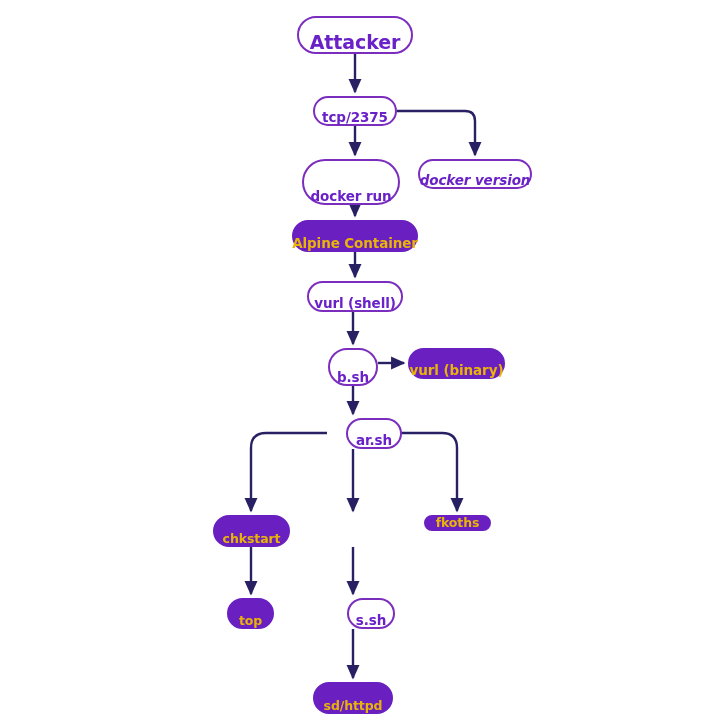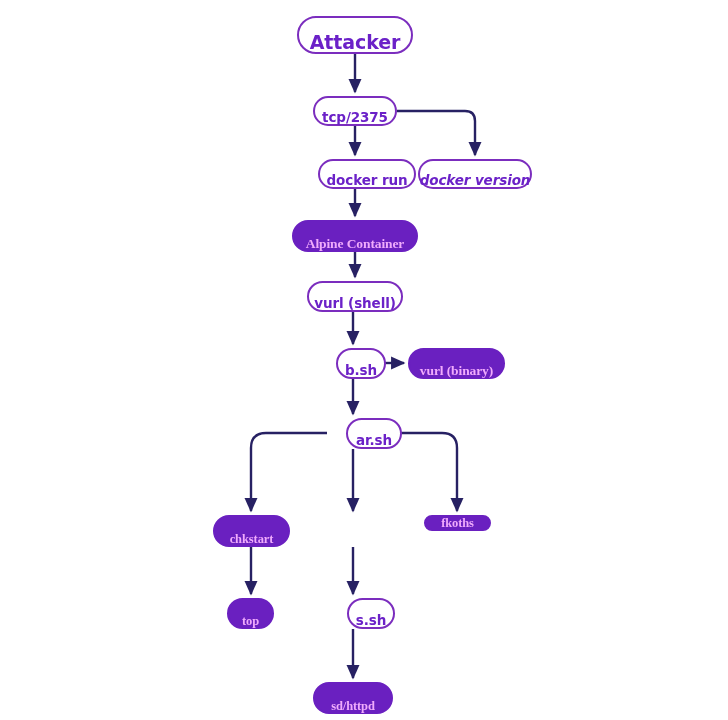--- a/index.html
+++ b/index.html
@@ -38,22 +38,21 @@
     letter-spacing: -0.1px;
   }
   .node.outlined {
     background: #ffffff;
     border: 2px solid #7B2DBE;
     color: #6B21C8;
   }
   .node.filled {
     background: #6A20C0;
     border: 2px solid #6A20C0;
-    color: #f0abfc;
-    font-family: Liberation Serif, serif;
+    color: #eab308;
   }
   .node-label {
     display: block;
     font-weight: bold;
     line-height: 1;
   }
   .sz-lg .node-label { font-size: 19px; }
   .sz-md .node-label { font-size: 13.5px; }
   .sz-sm .node-label { font-size: 12.5px; margin-top: 42px; }
 </style>
@@ -87,37 +86,37 @@
   </svg>
 
   <div class="node outlined sz-lg" style="left:297px; top:16px; width:116px; height:38px;">
     <span class="node-label">Attacker</span>
   </div>
 
   <div class="node outlined sz-md" style="left:313px; top:96px; width:84px; height:30px;">
     <span class="node-label">tcp/2375</span>
   </div>
 
-  <div class="node outlined sz-md" style="left:318px; top:159px; width:98px; height:30px;">
+  <div class="node outlined sz-md" style="left:302px; top:159px; width:98px; height:46px;">
     <span class="node-label">docker run</span>
   </div>
 
   <div class="node outlined sz-md" style="left:418px; top:159px; width:114px; height:30px;font-style:italic;">
     <span class="node-label">docker version</span>
   </div>
 
   <div class="node filled sz-md" style="left:292px; top:220px; width:126px; height:32px;">
     <span class="node-label">Alpine Container</span>
   </div>
 
   <div class="node outlined sz-md" style="left:307px; top:281px; width:96px; height:31px;">
     <span class="node-label">vurl (shell)</span>
   </div>
 
-  <div class="node outlined sz-md" style="left:336px; top:348px; width:50px; height:31px;">
+  <div class="node outlined sz-md" style="left:328px; top:348px; width:50px; height:38px;">
     <span class="node-label">b.sh</span>
   </div>
 
   <div class="node filled sz-md" style="left:408px; top:348px; width:97px; height:31px;">
     <span class="node-label">vurl (binary)</span>
   </div>
 
   <div class="node outlined sz-md" style="left:346px; top:418px; width:56px; height:31px;">
     <span class="node-label">ar.sh</span>
   </div>

